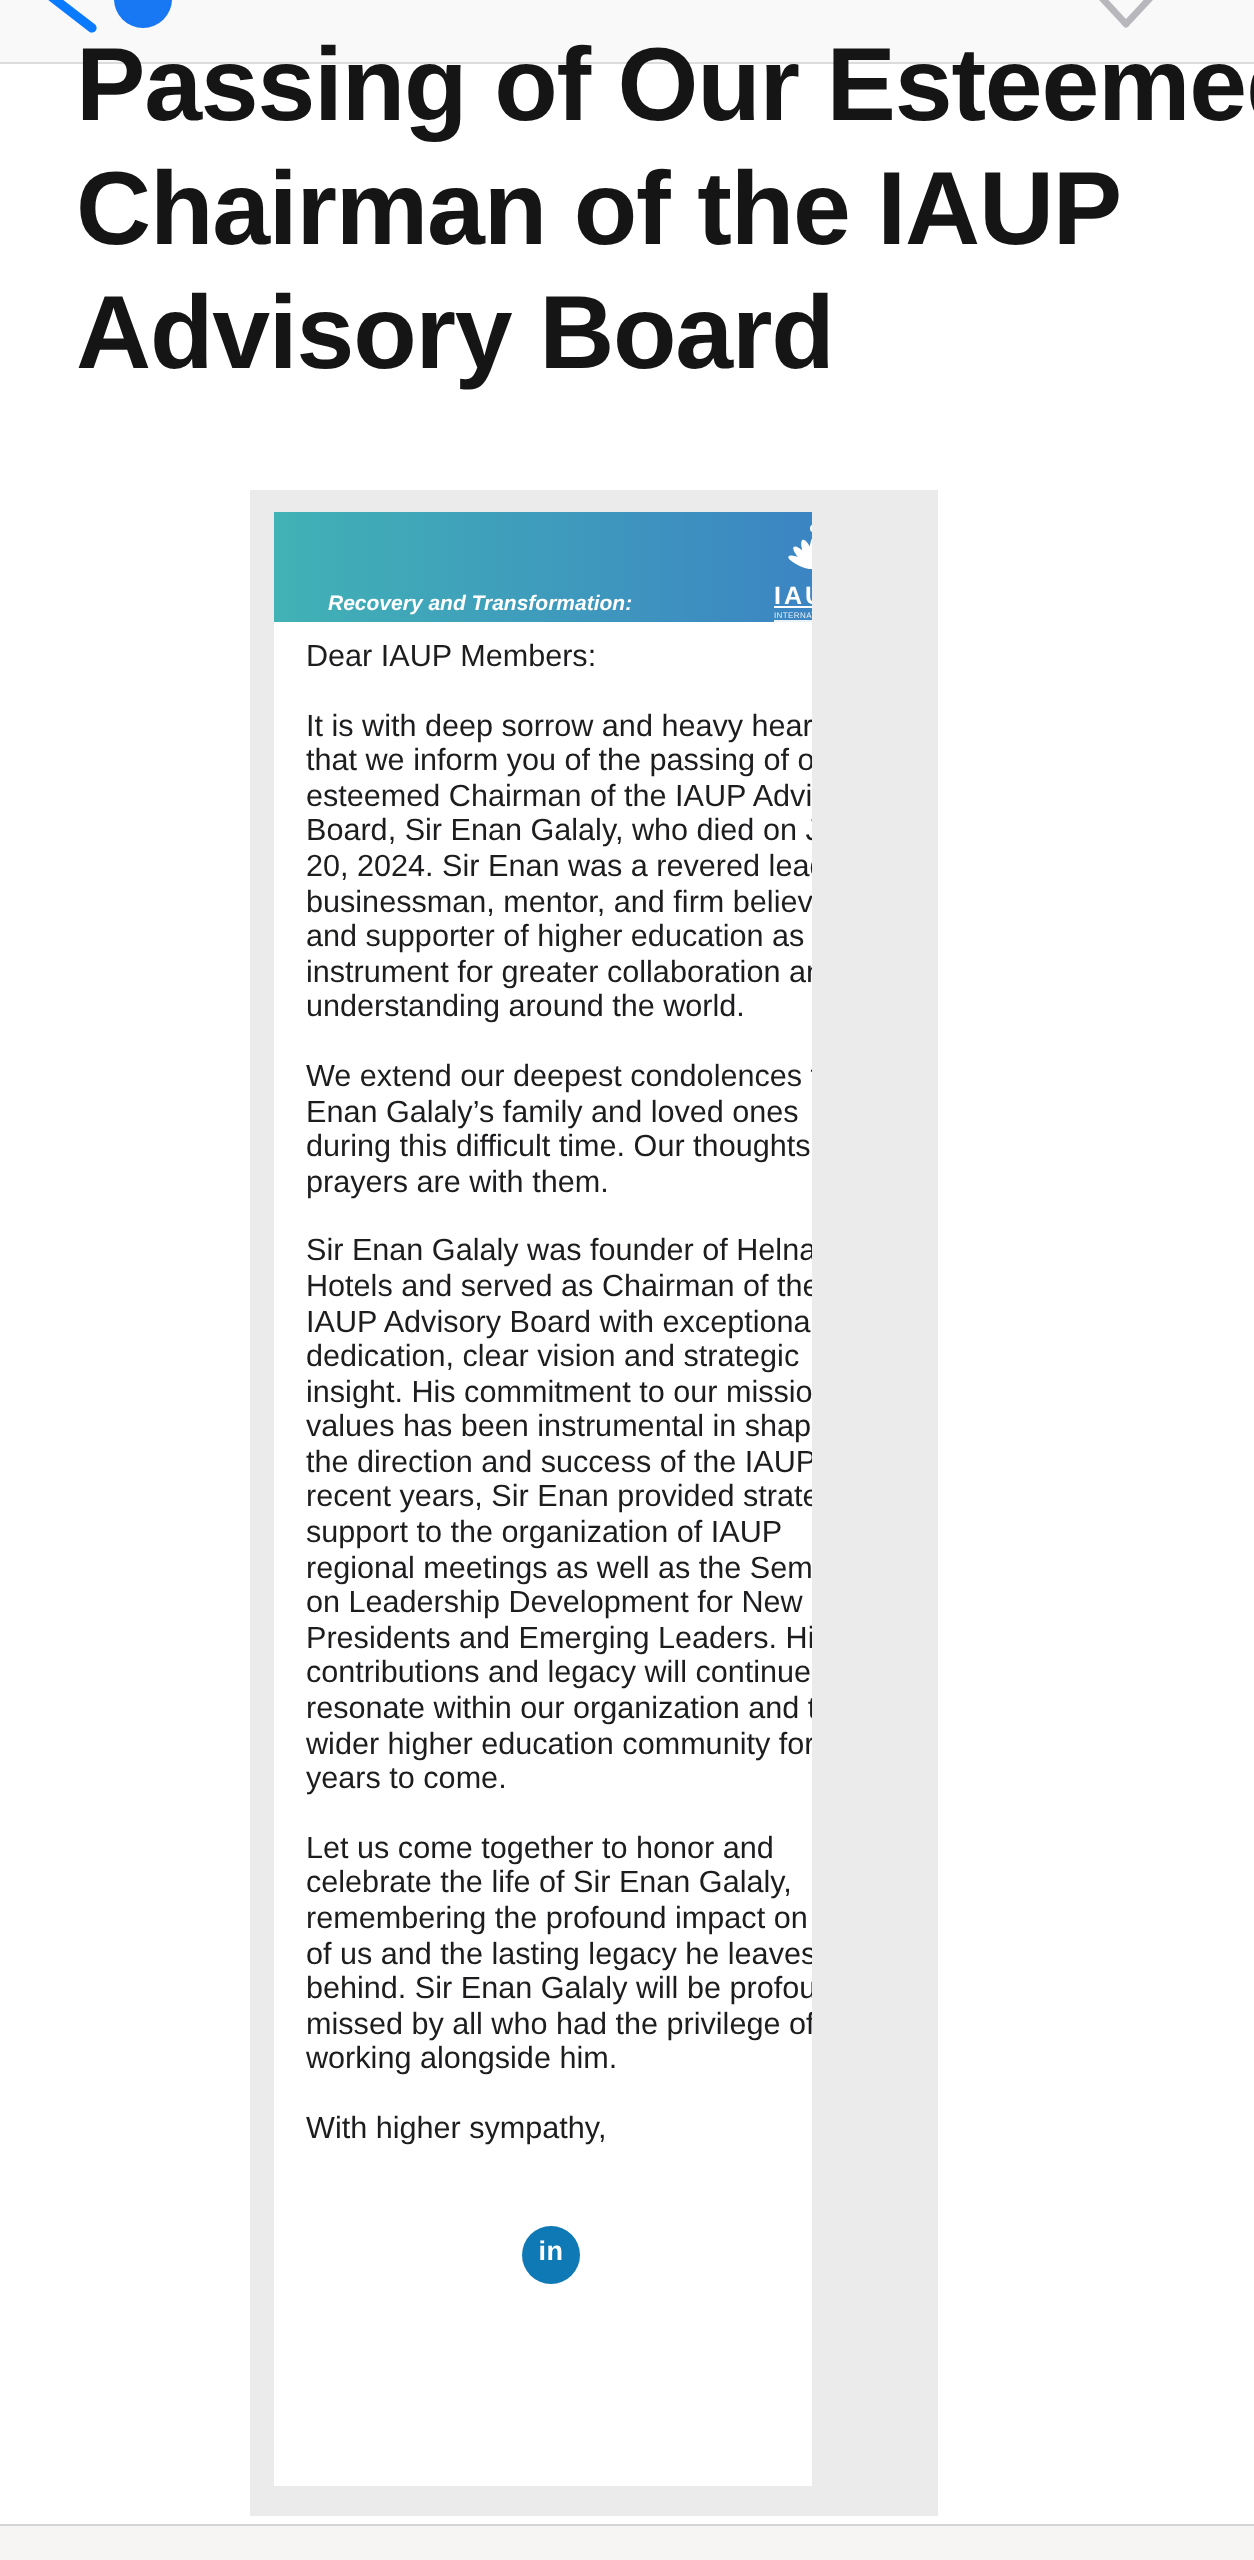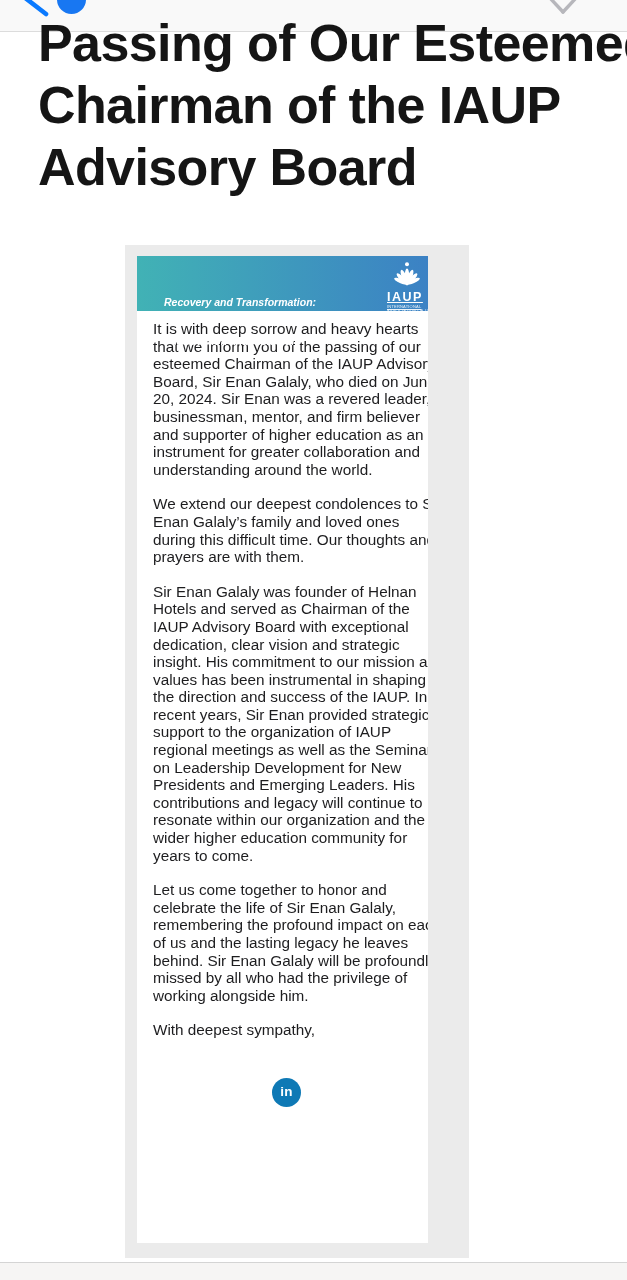--- a/index.html
+++ b/index.html
@@ -25,21 +25,21 @@
     position:absolute;left:38px;top:12px;width:572px;margin:0;
     font-size:52px;line-height:62px;font-weight:700;letter-spacing:-0.6px;
     color:#151515;white-space:pre;
   }
   
   .email-wrapper{
     position:absolute;left:125px;top:245px;width:344px;height:1013px;
     background:#ebebeb;
   }
   .card{
-    position:absolute;left:12px;top:11px;width:291px;height:987px;
+    position:absolute;left:12px;top:11px;width:269px;height:987px;
     background:#ffffff;overflow:hidden;
   }
   .banner{
     position:relative;width:323px;height:55px;
     background:linear-gradient(90deg,var(--grad-l,#41b2b5) 0%,var(--grad-r,#3b7cc6) 100%);
   }
   .slogan{
     position:absolute;left:27px;top:14px;color:#ffffff;
     font-size:10.5px;line-height:13px;font-weight:700;font-style:italic;white-space:pre;
   }
@@ -113,20 +113,21 @@
               <ellipse cx="20" cy="15" rx="2" ry="7" transform="rotate(66 20 22)"></ellipse>
               <ellipse cx="20" cy="15" rx="2" ry="7" transform="rotate(-66 20 22)"></ellipse>
             </g>
           </svg>
           <div class="logo-word">IAUP</div>
           <div class="logo-sub">INTERNATIONAL ASSOCIATION OF UNIVERSITY PRESIDENTS</div>
         </div>
       </div>
 
       <div class="body-text">
+        <p>Dear IAUP Members:</p>
         <p>It is with deep sorrow and heavy hearts
 that we inform you of the passing of our
 esteemed Chairman of the IAUP Advisory
 Board, Sir Enan Galaly, who died on June
 20, 2024. Sir Enan was a revered leader,
 businessman, mentor, and firm believer
 and supporter of higher education as an
 instrument for greater collaboration and
 understanding around the world.</p>
         <p>We extend our deepest condolences to Sir
@@ -149,21 +150,21 @@
 resonate within our organization and the
 wider higher education community for
 years to come.</p>
         <p>Let us come together to honor and
 celebrate the life of Sir Enan Galaly,
 remembering the profound impact on each
 of us and the lasting legacy he leaves
 behind. Sir Enan Galaly will be profoundly
 missed by all who had the privilege of
 working alongside him.</p>
-        <p>With deepest sympathy,</p>
+        <p>With higher sympathy,</p>
         <a class="linkedin" href="#">
             <span>in</span>
           </a>
       </div>
 
     </div>
   </div>
 
   <div class="footer-bar"></div>
 

